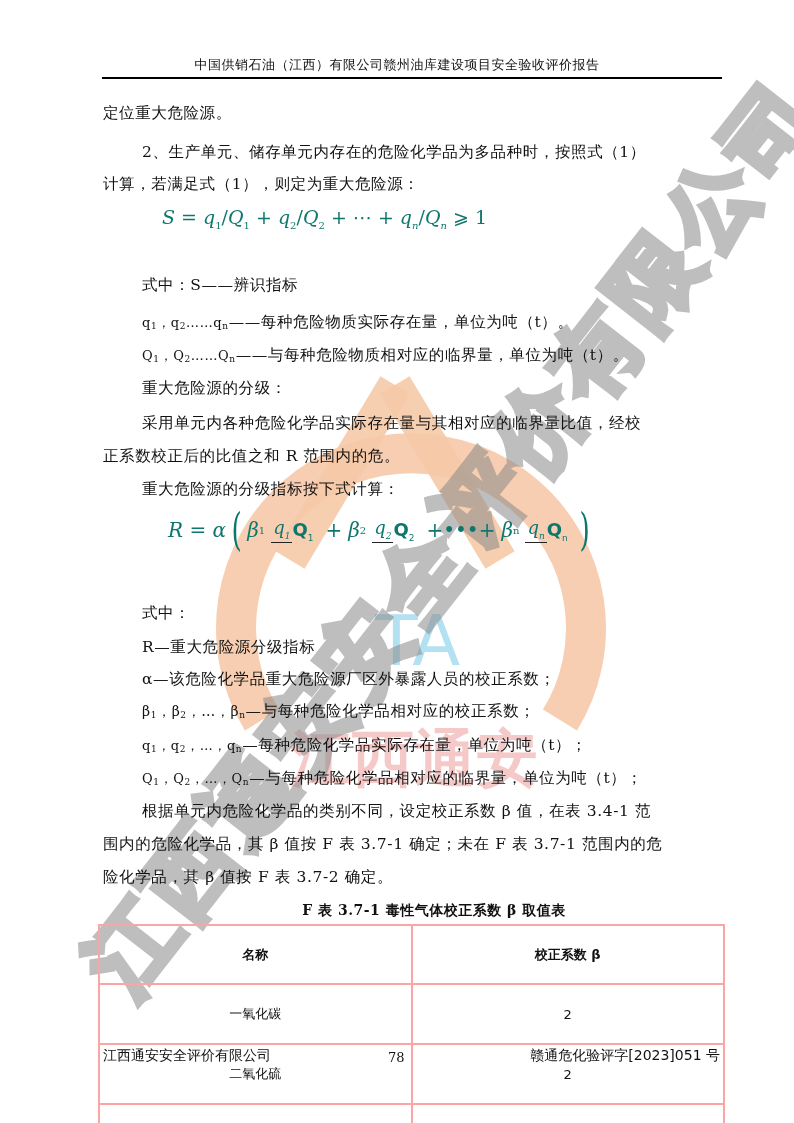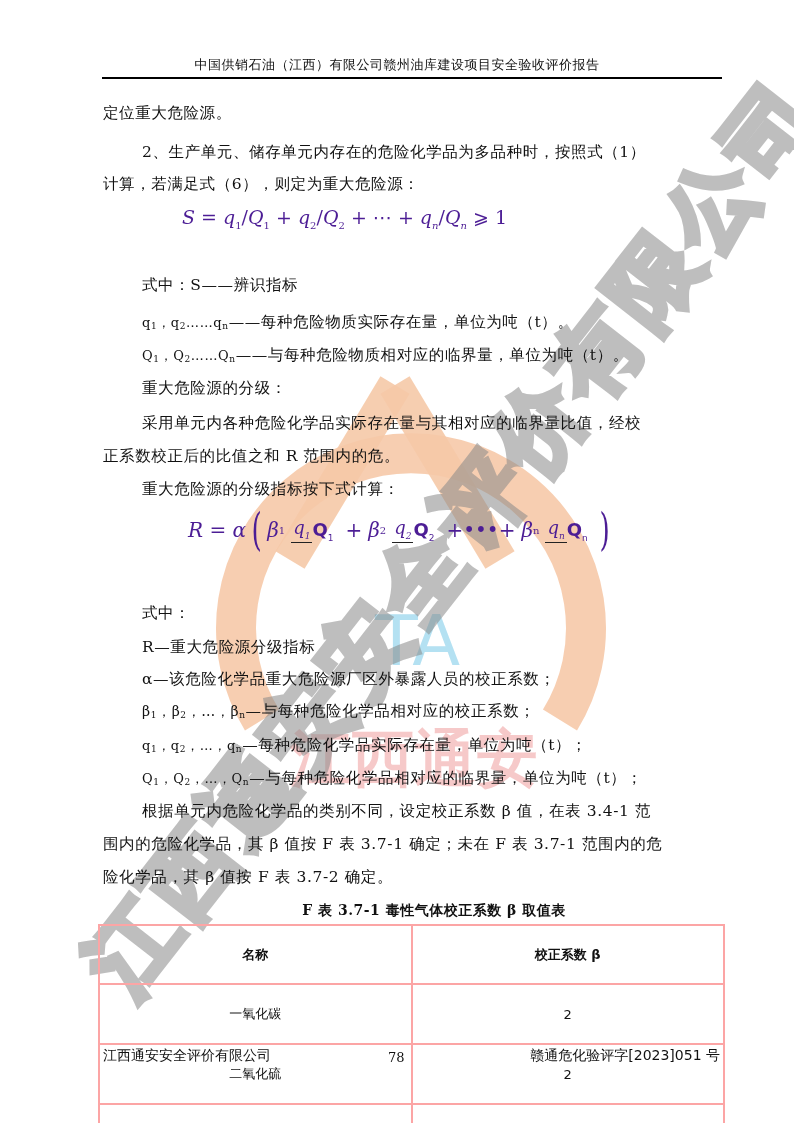--- a/index.html
+++ b/index.html
@@ -13,21 +13,21 @@
   .content { position:absolute; left:0; top:0; width:794px; height:1123px; z-index:1;border-radius:28px; }
 
   .header-title { position:absolute; left:0; width:794px; top:56px; text-align:center;
                   font-size:13px; letter-spacing:0.5px; font-family:"DejaVu Sans", sans-serif; }
   .header-rule { position:absolute; left:102px; width:620px; top:77px; height:0; border-top:2px solid #000; }
 
   .line { position:absolute; font-size:15.5px; white-space:nowrap; letter-spacing:0.6px; }
   .indent { left:142px; }
   .flush { left:103px; }
 
-  .formula { position:absolute; font-family:"DejaVu Serif", serif; color:#4c1d95;margin-left:20px; }
+  .formula { position:absolute; font-family:"DejaVu Serif", serif; color:#0f766e; }
   .f1 { left:162px; top:206px; font-size:19px; font-style:normal; }
   .f1 i { font-style:italic; }
   .f1 sub { font-size:10px; }
 
   .f2 { left:168px; top:508px; font-size:20px; display:flex; align-items:center; }
   .f2 i { font-style:italic; }
   .frac { display:inline-flex; flex-direction:row; align-items:center; margin:0 6px; }
   .frac .num { font-style:italic; font-size:18px; border-bottom:1px solid #222; padding:0 2px 1px; }
   .frac .den { font-size:18px; padding-top:1px; font-weight:bold; font-family:"DejaVu Sans", sans-serif; }
   .frac sub { font-size:9px; font-weight:normal; }
@@ -70,21 +70,21 @@
     </g>
   </svg>
 
   <div class="content">
 
     <div class="header-title">中国供销石油（江西）有限公司赣州油库建设项目安全验收评价报告</div>
     <div class="header-rule"></div>
 
     <div class="line flush" style="top:103px">定位重大危险源。</div>
     <div class="line indent" style="top:142px">2、生产单元、储存单元内存在的危险化学品为多品种时，按照式（1）</div>
-    <div class="line flush" style="top:174px">计算，若满足式（6），则定为重大危险源：</div>
+    <div class="line flush" style="top:174px">计算，若满足式（1），则定为重大危险源：</div>
 
     <div class="formula f1">
       <i>S</i> = <i>q</i><sub>1</sub>/<i>Q</i><sub>1</sub> + <i>q</i><sub>2</sub>/<i>Q</i><sub>2</sub> + ⋯ + <i>q<sub>n</sub></i>/<i>Q<sub>n</sub></i> ⩾ 1
     </div>
 
     <div class="line indent" style="top:275px">式中：S——辨识指标</div>
     <div class="line indent" style="top:312px">
       <span style="font-size:13px">q<span class="sm">1</span>，q<span class="sm">2</span>……q<span class="sm">n</span></span><span>——每种危险物质实际存在量，单位为吨（t）。</span>
     </div>
     <div class="line indent" style="top:345px">

